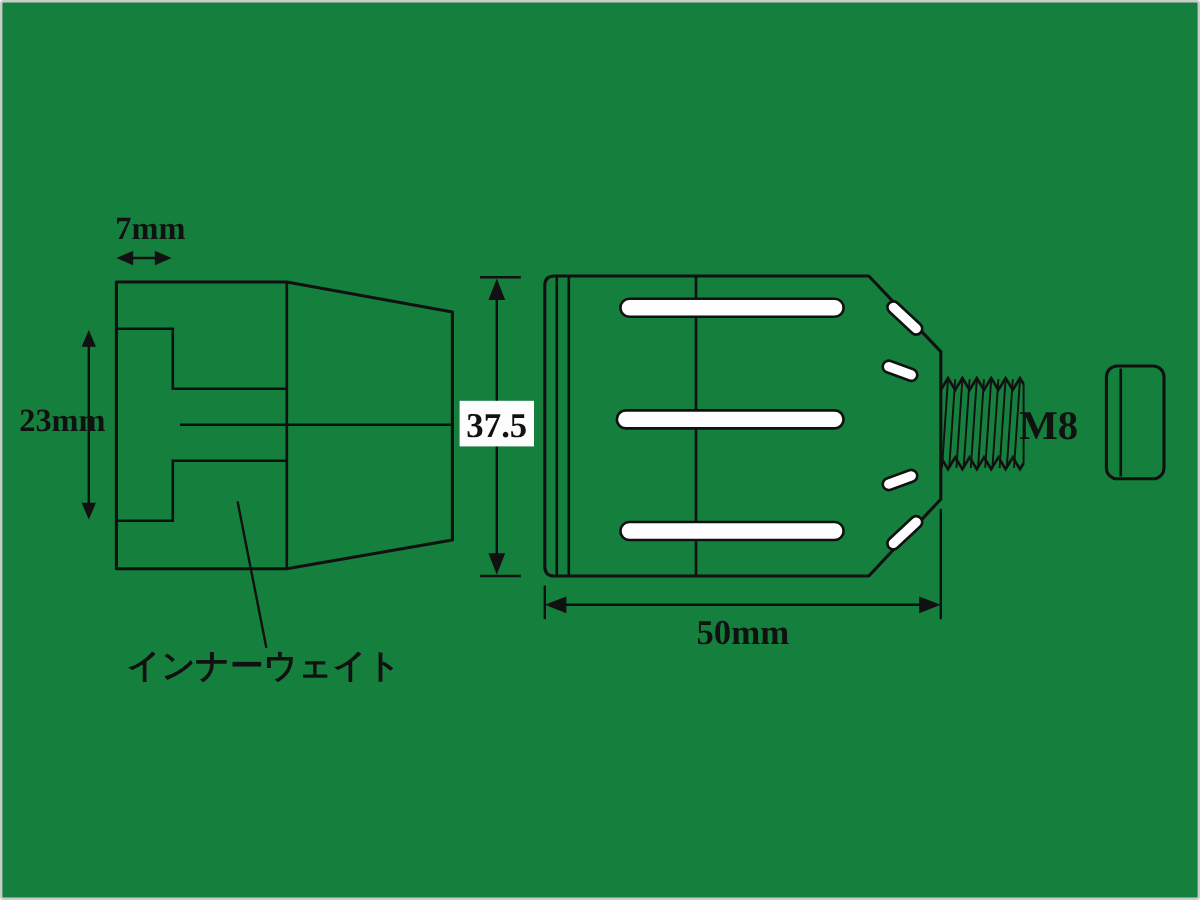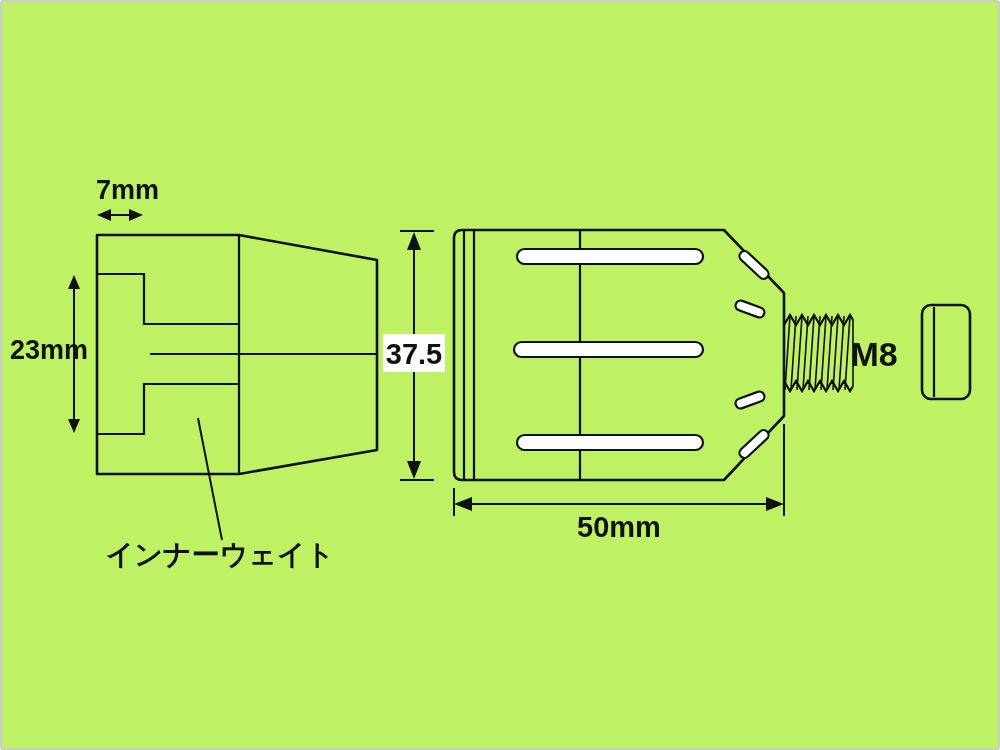--- a/index.html
+++ b/index.html
@@ -7,25 +7,26 @@
     padding: 0;
     background: #ffffff;
     width: 1000px;
     height: 750px;
     font-family: "Liberation Sans", "DejaVu Sans", sans-serif;
   }
   .canvas {
     position: relative;
     width: 1000px;
     height: 750px;
-    background: #bef264;
+    background: #15803d;
     box-sizing: border-box;
     border: 2px solid #c9cdc9;
     border-radius: 3px;
     overflow: hidden;
+    font-family: Liberation Serif, serif;
   }
   svg { display: block; }
   .outline   { fill: none; stroke: #111; stroke-width: 2.6; stroke-linejoin: round; }
   .inner     { fill: none; stroke: #111; stroke-width: 2.2; }
   .thin      { fill: none; stroke: #111; stroke-width: 1.6; }
   .slot      { fill: #fff;  stroke: #111; stroke-width: 2.2; }
   .dimline   { fill: none; stroke: #111; stroke-width: 2; }
   .arrowhead { fill: #111; stroke: none; }
   .dimtext   { fill: #111; font-weight: bold; }
   .mask      { fill: #fdfdfd; stroke: none; }

